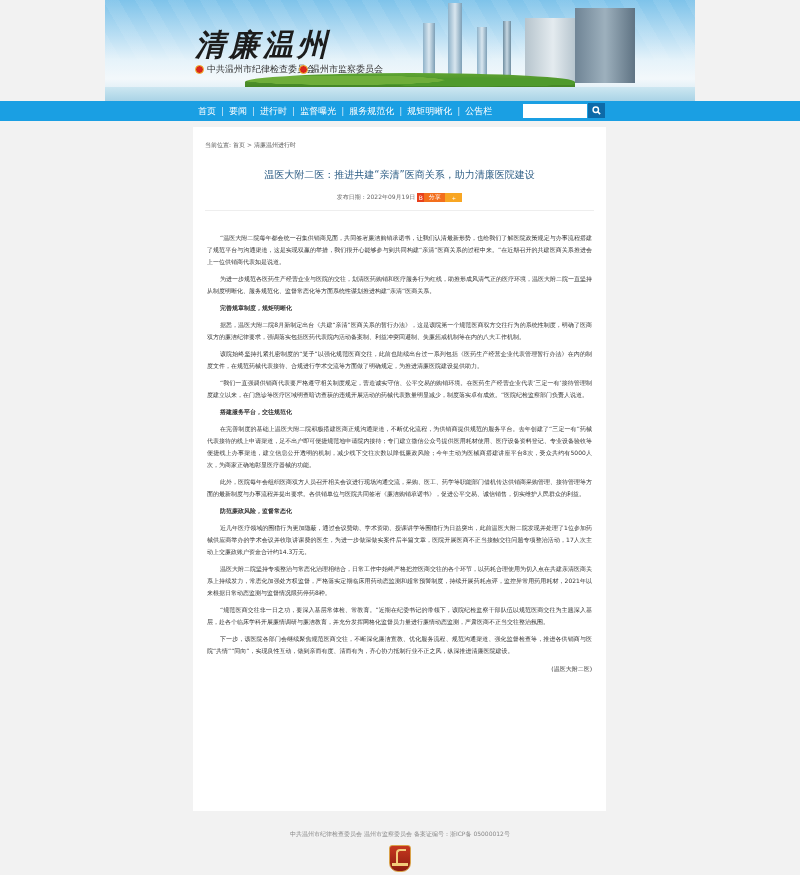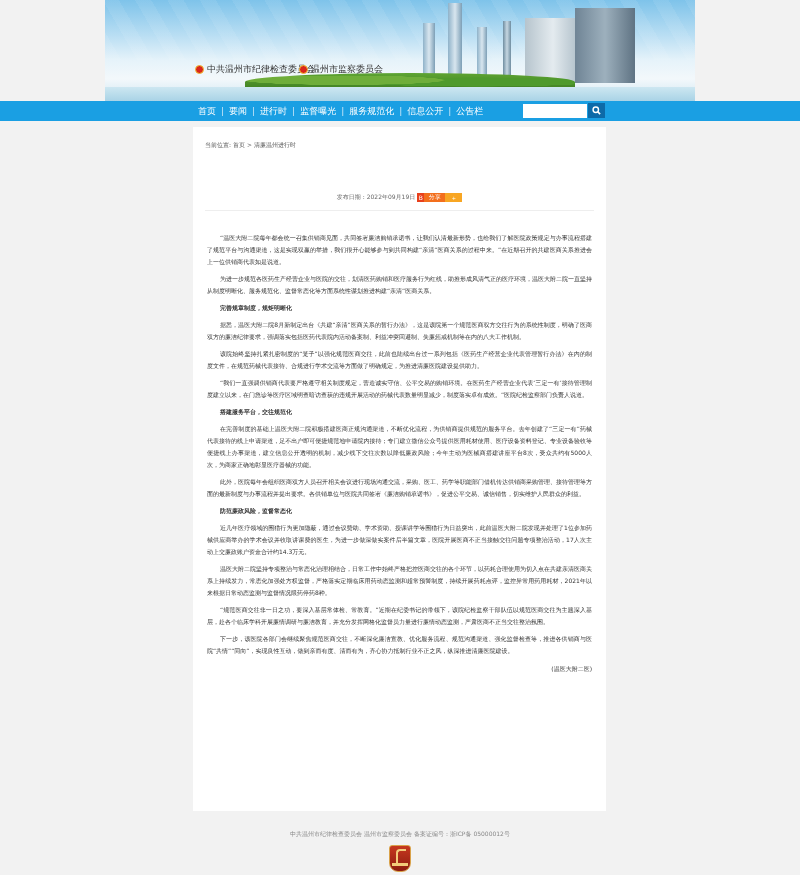--- a/index.html
+++ b/index.html
@@ -58,20 +58,21 @@
     <div class="sky-tri"></div>
     <div class="tower" style="left:318px;width:12px;height:60px;"></div>
     <div class="tower" style="left:343px;width:14px;height:80px;"></div>
     <div class="tower" style="left:372px;width:10px;height:56px;"></div>
     <div class="tower" style="left:398px;width:8px;height:62px;background:linear-gradient(90deg,#6f8da0,#c6d7e2,#6f8da0);"></div>
     <div class="tower" style="left:420px;width:70px;height:65px;background:linear-gradient(90deg,#b6c4cd,#e4ebef 40%,#8ea3b1);"></div>
     <div class="tower" style="left:470px;width:60px;height:75px;background:linear-gradient(90deg,#6f8495,#9db0bd 50%,#5f7383);"></div>
     <div class="trees"></div>
     <div class="water"></div>
   </div>
+  <div class="logo-title">清廉温州</div>
   <div class="org-line" style="left:195px;">
     <span class="emblem"></span>
     <span>中共温州市纪律检查委员会</span>
   </div>
   <div class="org-line" style="left:299px;">
     <span class="emblem"></span>
     <span>温州市监察委员会</span>
   </div>
 </div>
 
@@ -80,41 +81,42 @@
     <span class="nav-item">首页</span>
     <span class="nav-sep">|</span>
     <span class="nav-item">要闻</span>
     <span class="nav-sep">|</span>
     <span class="nav-item">进行时</span>
     <span class="nav-sep">|</span>
     <span class="nav-item">监督曝光</span>
     <span class="nav-sep">|</span>
     <span class="nav-item">服务规范化</span>
     <span class="nav-sep">|</span>
-    <span class="nav-item">信息公开</span>
+    <span class="nav-item">规矩明晰化</span>
     <span class="nav-sep">|</span>
     <span class="nav-item">公告栏</span>
   </div>
 </div>
 <input class="search-box" type="text" placeholder="" style="">
 <div class="search-btn">
   <svg width="9" height="9" viewBox="0 0 10 10">
     <circle cx="4.2" cy="4.2" r="3" fill="none" stroke="#fff" stroke-width="1.6"></circle>
     <line x1="6.3" y1="6.3" x2="9" y2="9" stroke="#fff" stroke-width="1.8"></line>
   </svg>
 </div>
 
 <div class="card">
   <div class="crumb">
     <span>当前位置:</span>
     <span>首页</span>
     <span>&gt;</span>
     <span>清廉温州进行时</span>
   </div>
 
+  <div class="title">温医大附二医：推进共建“亲清”医商关系，助力清廉医院建设</div>
 
   <div class="meta">
     <span>发布日期：</span>
     <span>2022年09月19日</span>
     <div class="share">
       <span class="s1">B</span>
       <span class="s2">分享</span>
       <span class="s3">+</span>
     </div>
   </div>

